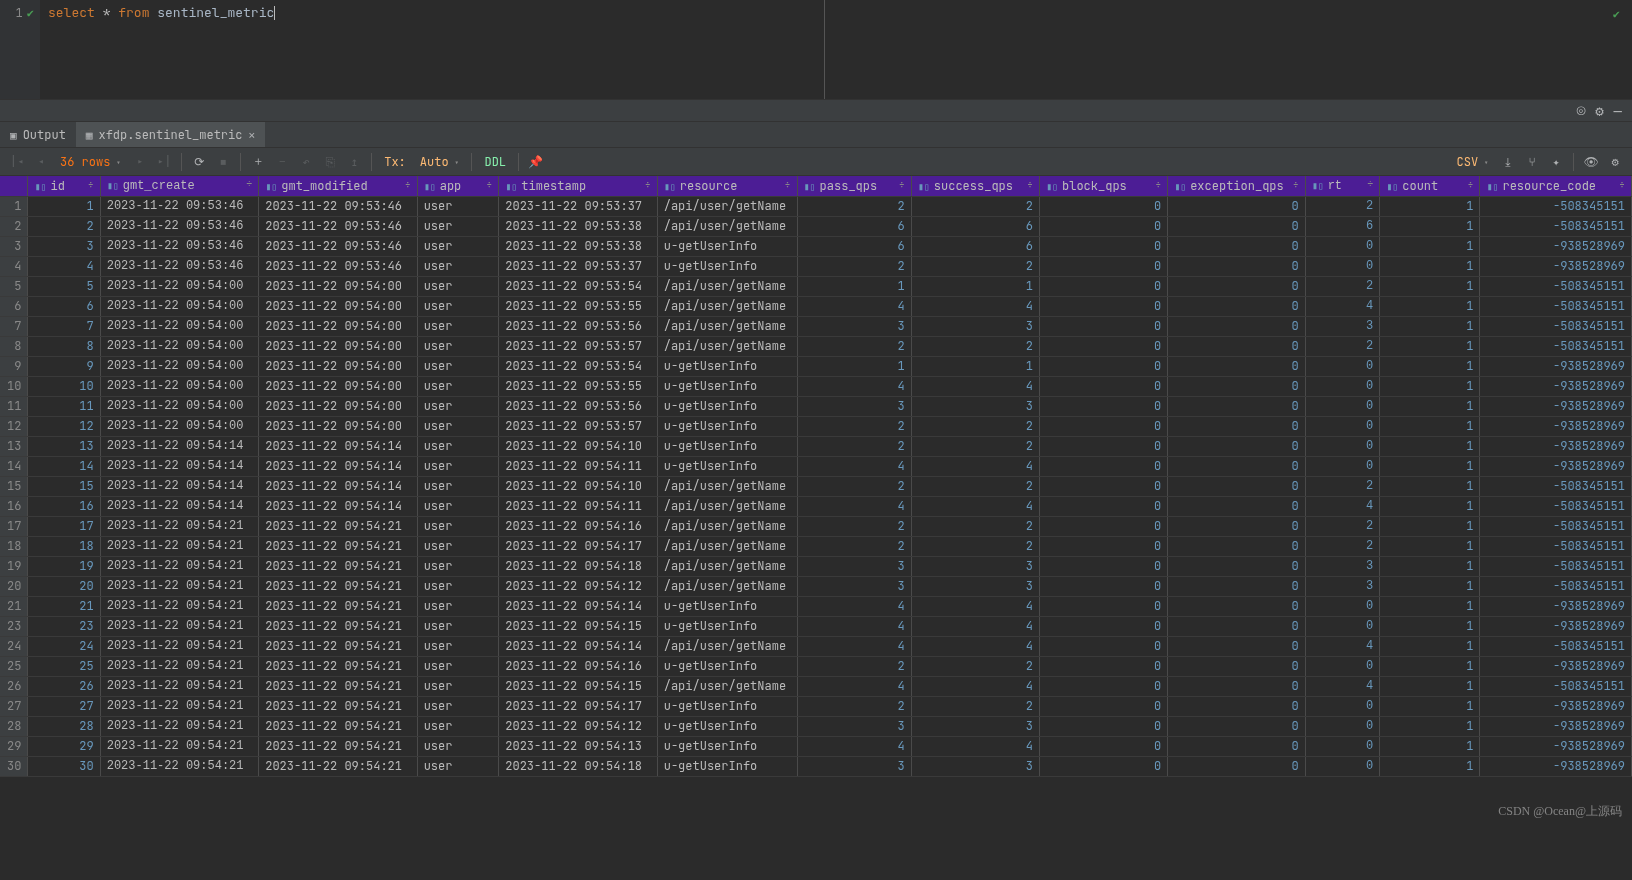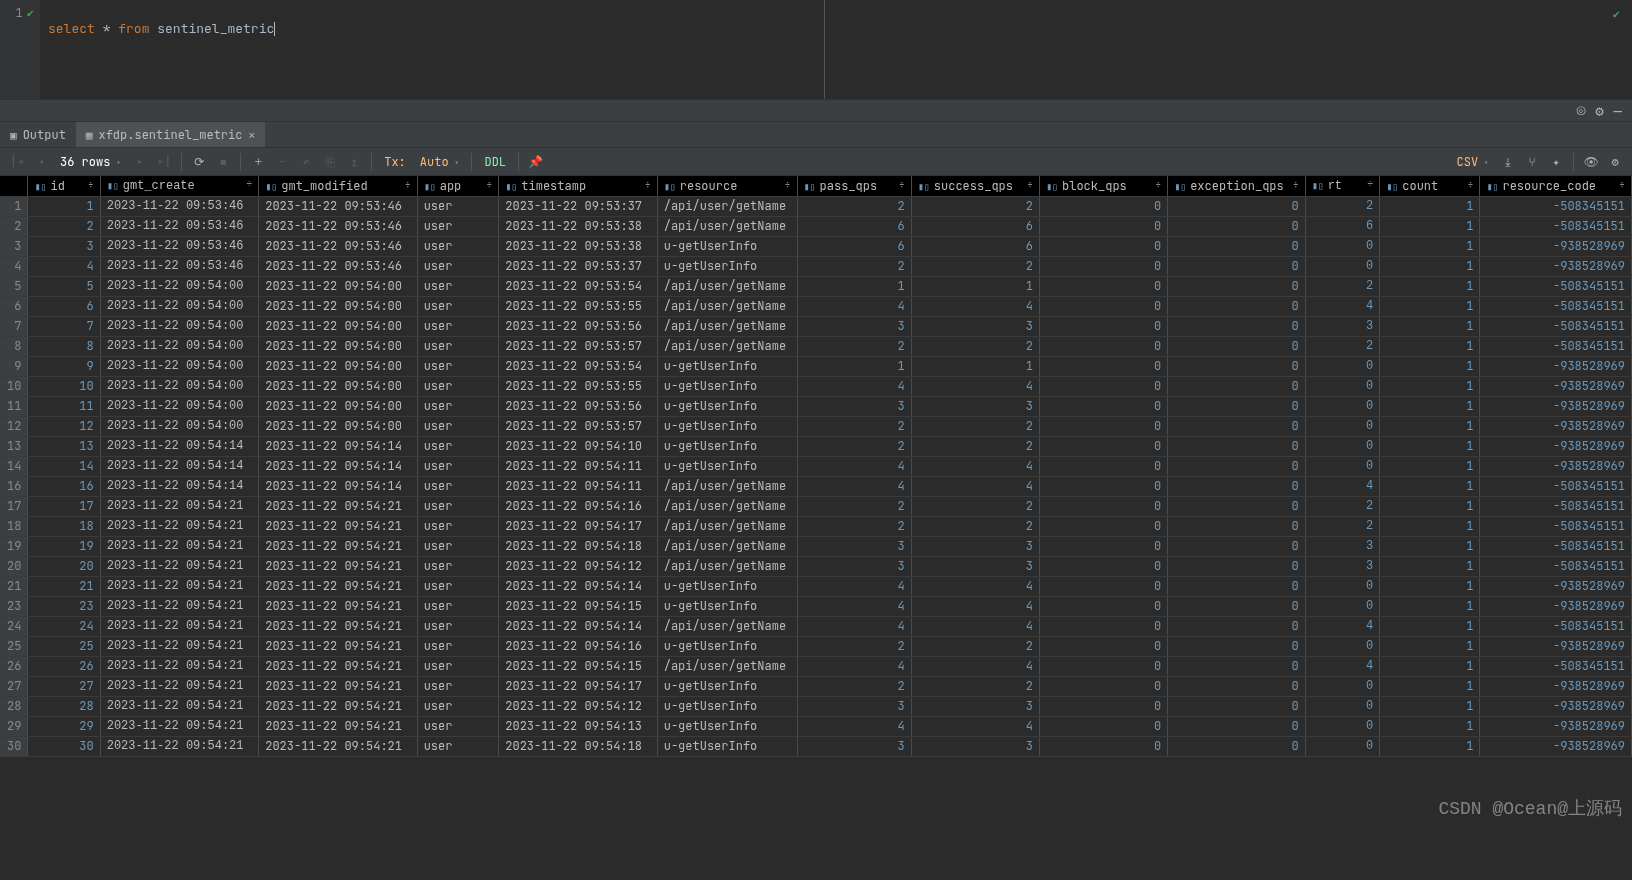--- a/index.html
+++ b/index.html
@@ -6,63 +6,63 @@
   body {
     font-family: "JetBrains Mono","Consolas",monospace;
     background:#2b2b2b; color:#bbbbbb; font-size:12px;
     width:1632px; height:880px; overflow:hidden; position:relative;
   }
   
   .editor-area { display:flex; height:100px; border-bottom:1px solid #323232; }
   .gutter { width:40px; background:#313335; padding-top:4px; display:flex; flex-direction:column; align-items:flex-end;}
   .gutter-row { display:flex; gap:4px; padding-right:6px; height:18px; line-height:18px; color:#888;}
   .gutter-check { color:#499c54; font-size:12px;}
-  .code { flex:0 0 785px; padding:20px 8px; font-size:13px; line-height:18px; border-right:1px solid #555;}
+  .code { flex:0 0 785px; padding:4px 8px; font-size:13px; line-height:18px; border-right:1px solid #555;}
   .kw { color:#cc7832; }
   .ident { color:#a9b7c6; }
   .cursor { border-right:1px solid #bbb; display:inline-block; height:14px; vertical-align:middle;}
   .code-right { flex:1; position:relative;}
   .code-right .check { position:absolute; top:6px; right:12px; color:#499c54;}
   
   .split { height:22px; background:#3c3f41; border-bottom:1px solid #323232; display:flex; align-items:center; justify-content:flex-end; gap:10px; padding:0 10px;}
   .split .icon { color:#afb1b3; font-size:14px; cursor:pointer;}
   
   .tabs { height:26px; background:#3c3f41; display:flex; align-items:center; border-bottom:1px solid #323232;}
   .tab { display:flex; align-items:center; gap:6px; padding:0 10px; height:100%; color:#bbbbbb; cursor:pointer;}
   .tab.active { background:#4e5254;}
   .tab .ticon { font-size:11px; color:#afb1b3;}
   .tab .close { color:#afb1b3; font-size:11px;}
   
   .toolbar { height:28px; background:#3c3f41; display:flex; align-items:center; gap:2px; padding:0 6px; border-bottom:1px solid #323232;}
   .tbtn { width:22px; height:22px; display:flex; align-items:center; justify-content:center; color:#afb1b3; cursor:pointer; border-radius:3px;}
   .tbtn.dis { color:#5a5d5f; cursor:default;}
   .sep { width:1px; height:18px; background:#555; margin:0 4px;}
-  .rows-info { padding:0 6px; color:#ffffff; font-size:12px;}
+  .rows-info { padding:0 6px; color:#f97316; font-size:12px;}
   .txlabel { padding:0 6px; color:#fdba74;}
   .dd::after{content:" ▾"; font-size:9px; color:#888;}
   .ddltxt { padding:0 6px; color:#86efac; cursor:pointer;}
   .spacer { flex:1;}
   
   .grid-wrap { position:relative; height:calc(880px - 100px - 22px - 26px - 28px); overflow:auto;}
   table { border-collapse:collapse; table-layout:fixed; width:100%; font-size:12px;}
   th, td { border-right:1px solid #4a4a4a; border-bottom:1px solid #3a3a3a; height:20px; padding:0 6px; white-space:nowrap; overflow:hidden;}
-  thead th { background:#000000; color:#bbbbbb; font-weight:normal; text-align:left; position:sticky; top:0;}
+  thead th { background:#4c1d95; color:#bbbbbb; font-weight:normal; text-align:left; position:sticky; top:0;}
   thead th .colicon { color:#6897bb; font-size:10px; margin-right:4px;}
   thead th .sort { float:right; color:#888; font-size:10px;}
   thead th.rownum { width:24px; text-align:right; padding-right:6px;}
   tbody td.rownum { background:#3c3f41; color:#888; text-align:right; padding-right:6px;}
   .num { text-align:right; color:#6897bb;}
   .str { text-align:left; color:#bbbbbb;}
   
   .c-id{width:62px;} .c-gmt_create{width:136px;font-family:Liberation Mono, monospace;} .c-gmt_modified{width:136px;}
   .c-app{width:70px;} .c-timestamp{width:136px;margin-left:16px;} .c-resource{width:120px;}
   .c-pass_qps{width:98px;} .c-success_qps{width:110px;} .c-block_qps{width:110px;}
   .c-exception_qps{width:118px;} .c-rt{width:64px;font-family:Liberation Mono, monospace;} .c-count{width:86px;} .c-resource_code{width:130px;}
   
-  .watermark { position:absolute; right:10px; bottom:60px; color:rgba(220,220,220,0.5); font-family:Liberation Mono, monospace; font-size:18px; pointer-events:none;}
+  .watermark { position:absolute; right:10px; bottom:60px; color:rgba(220,220,220,0.5); font-family:Liberation Serif, serif; font-size:12px; pointer-events:none;}
 </style>
 </head>
 <body>
 
 <div class="editor-area">
   <div class="gutter">
     <div class="gutter-row">
       <span>1</span>
       <span class="gutter-check">✔</span>
     </div>
@@ -367,20 +367,36 @@
           <td class="str c-resource">u-getUserInfo</td>
           <td class="num c-pass_qps">4</td>
           <td class="num c-success_qps">4</td>
           <td class="num c-block_qps">0</td>
           <td class="num c-exception_qps">0</td>
           <td class="num c-rt">0</td>
           <td class="num c-count">1</td>
           <td class="num c-resource_code">-938528969</td>
         </tr>
         <tr>
+          <td class="rownum">15</td>
+          <td class="num c-id">15</td>
+          <td class="str c-gmt_create">2023-11-22 09:54:14</td>
+          <td class="str c-gmt_modified">2023-11-22 09:54:14</td>
+          <td class="str c-app">user</td>
+          <td class="str c-timestamp">2023-11-22 09:54:10</td>
+          <td class="str c-resource">/api/user/getName</td>
+          <td class="num c-pass_qps">2</td>
+          <td class="num c-success_qps">2</td>
+          <td class="num c-block_qps">0</td>
+          <td class="num c-exception_qps">0</td>
+          <td class="num c-rt">2</td>
+          <td class="num c-count">1</td>
+          <td class="num c-resource_code">-508345151</td>
+        </tr>
+        <tr>
           <td class="rownum">16</td>
           <td class="num c-id">16</td>
           <td class="str c-gmt_create">2023-11-22 09:54:14</td>
           <td class="str c-gmt_modified">2023-11-22 09:54:14</td>
           <td class="str c-app">user</td>
           <td class="str c-timestamp">2023-11-22 09:54:11</td>
           <td class="str c-resource">/api/user/getName</td>
           <td class="num c-pass_qps">4</td>
           <td class="num c-success_qps">4</td>
           <td class="num c-block_qps">0</td>

